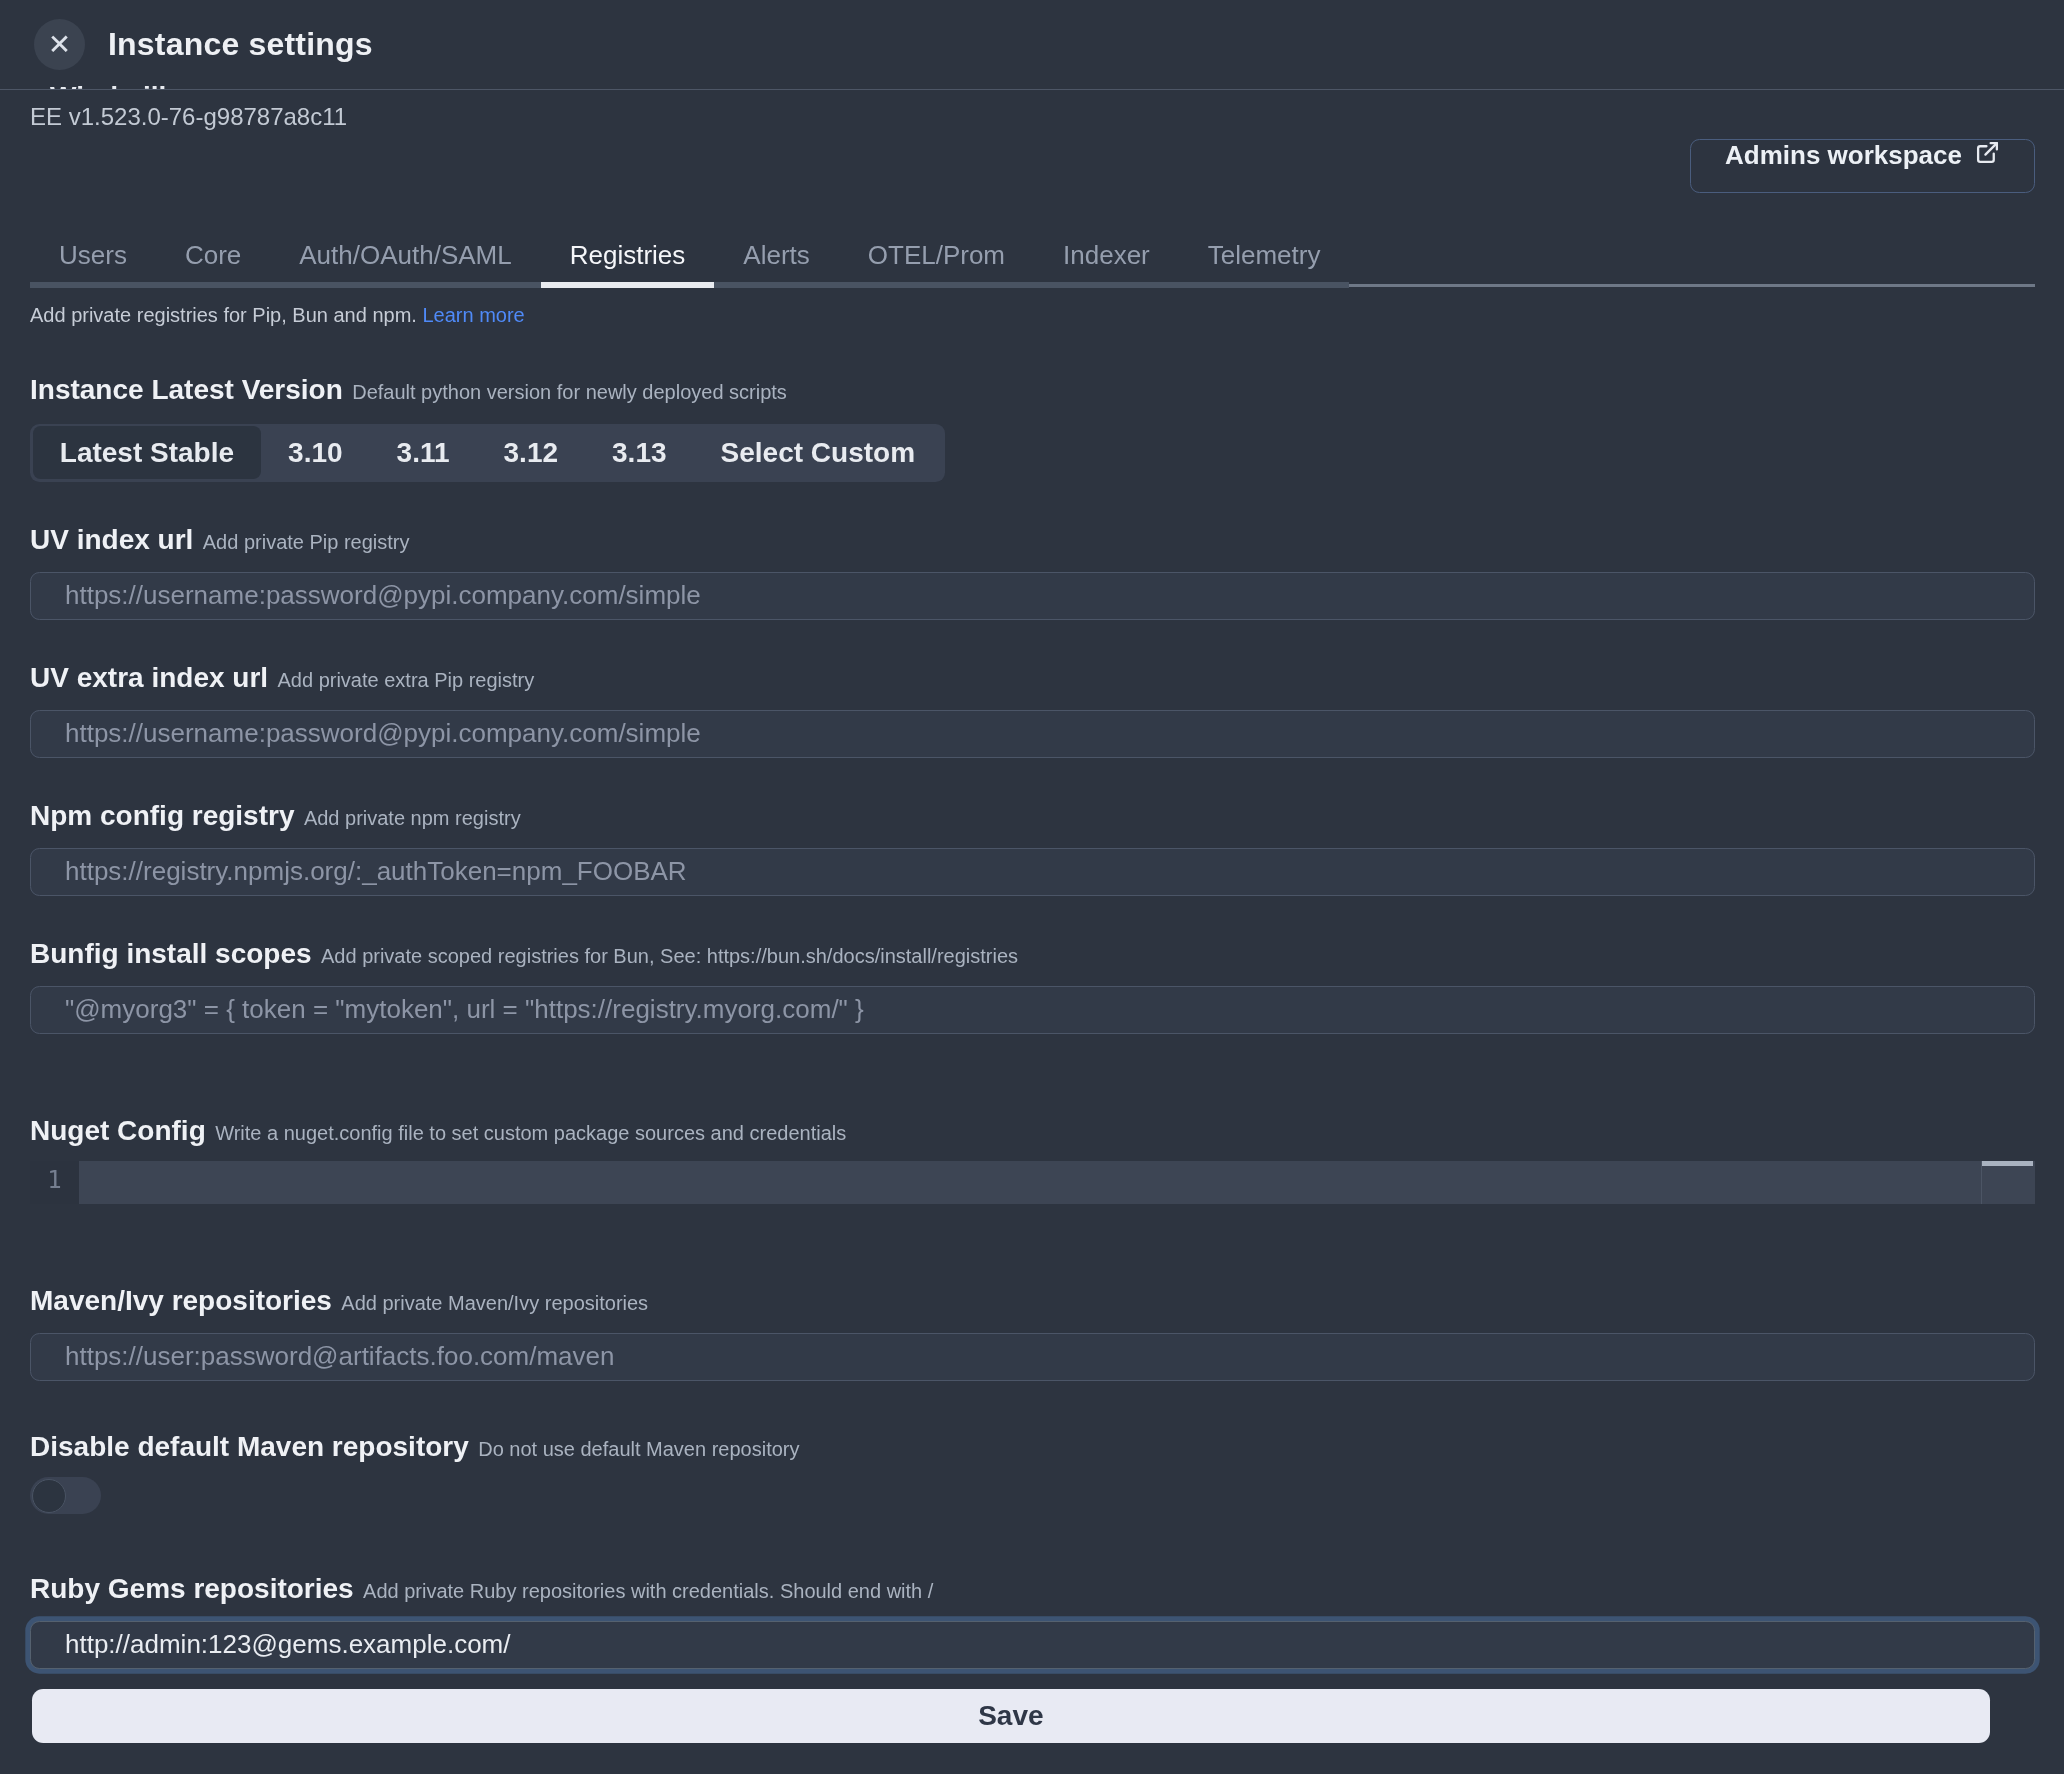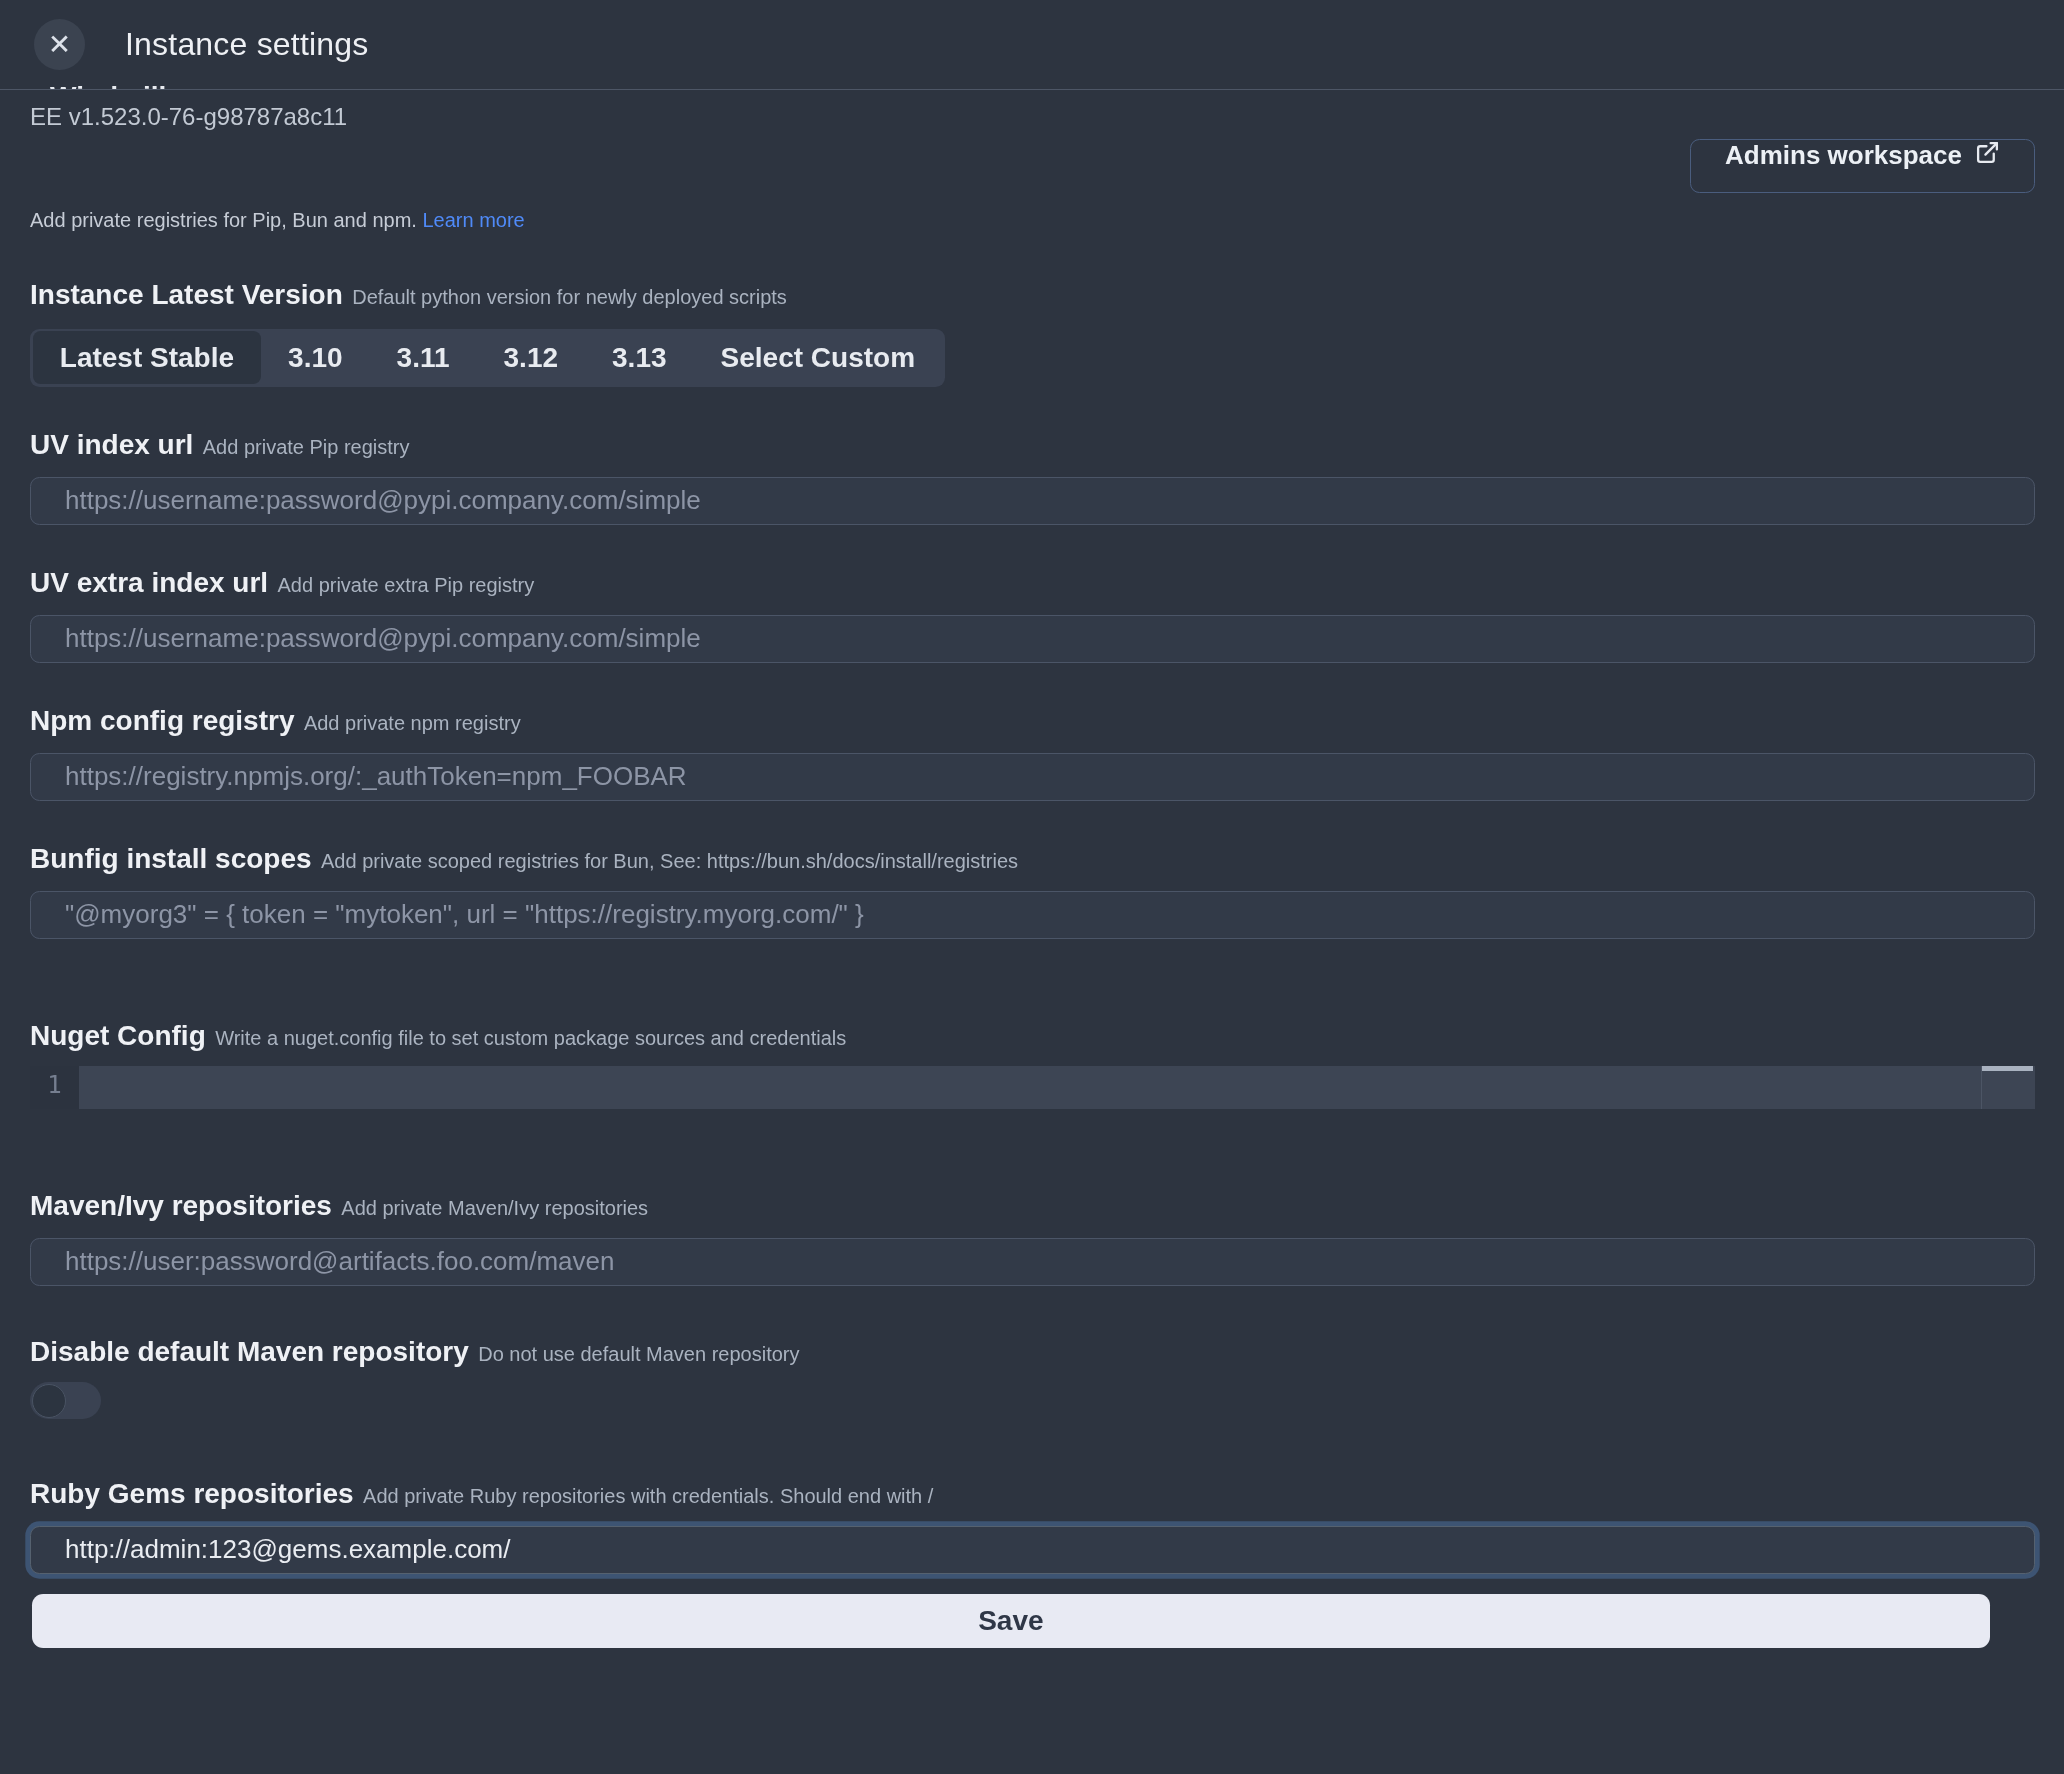--- a/index.html
+++ b/index.html
@@ -13,21 +13,21 @@
   
   .header {
     position:relative; height:90px; display:flex; align-items:center;
     padding-left:34px; border-bottom:0.9px solid #4d5666; background:#2d3440;
   }
   .close-btn {
     width:51px; height:51px; border-radius:50%; background:#3b4350;
     display:flex; align-items:center; justify-content:center;
     font-size:28px; color:#dde2ea; cursor:pointer; border:none; flex:0 0 auto;
   }
-  .header-title { font-size:32px; font-weight:400; margin-left:40px; letter-spacing:0.2px; }
+  .header-title { font-size:32px; font-weight:700; margin-left:23px; letter-spacing:0.2px; }
   .clipped-remnant {
     position:absolute; left:50px; bottom:0; height:8.4px; width:206px; overflow:hidden;
   }
   .clipped-remnant span { font-size:28px; font-weight:700; color:#e8ebf1; display:block; line-height:32px; }
 
   .content { padding:0 30px; }
 
   .version-text { margin-top:13px; font-size:24px; color:#c3cad4; line-height:28px; }
 
   
@@ -143,20 +143,32 @@
       <span style="display:flex;">
         <svg viewBox="0 0 24 24" fill="none" stroke="currentColor" stroke-width="2.2" stroke-linecap="round" stroke-linejoin="round">
           <path d="M18 13v6a2 2 0 0 1-2 2H5a2 2 0 0 1-2-2V8a2 2 0 0 1 2-2h6"></path>
           <polyline points="15 3 21 3 21 9"></polyline>
           <line x1="10" y1="14" x2="21" y2="3"></line>
         </svg>
       </span>
     </button>
   </div>
 
+  <div class="tabs">
+    <div class="tab-list">
+      <div class="tab">Users</div>
+      <div class="tab">Core</div>
+      <div class="tab">Auth/OAuth/SAML</div>
+      <div class="tab active">Registries</div>
+      <div class="tab">Alerts</div>
+      <div class="tab">OTEL/Prom</div>
+      <div class="tab">Indexer</div>
+      <div class="tab">Telemetry</div>
+    </div>
+  </div>
 
   <div class="intro">
     <span>Add private registries for Pip, Bun and npm.</span>
     <a>Learn more</a>
   </div>
 
   <div class="section" style="margin-top:43px;">
     <div class="sec-head">
       <span>Instance Latest Version</span><span class="desc">Default python version for newly deployed scripts</span>
     </div>

